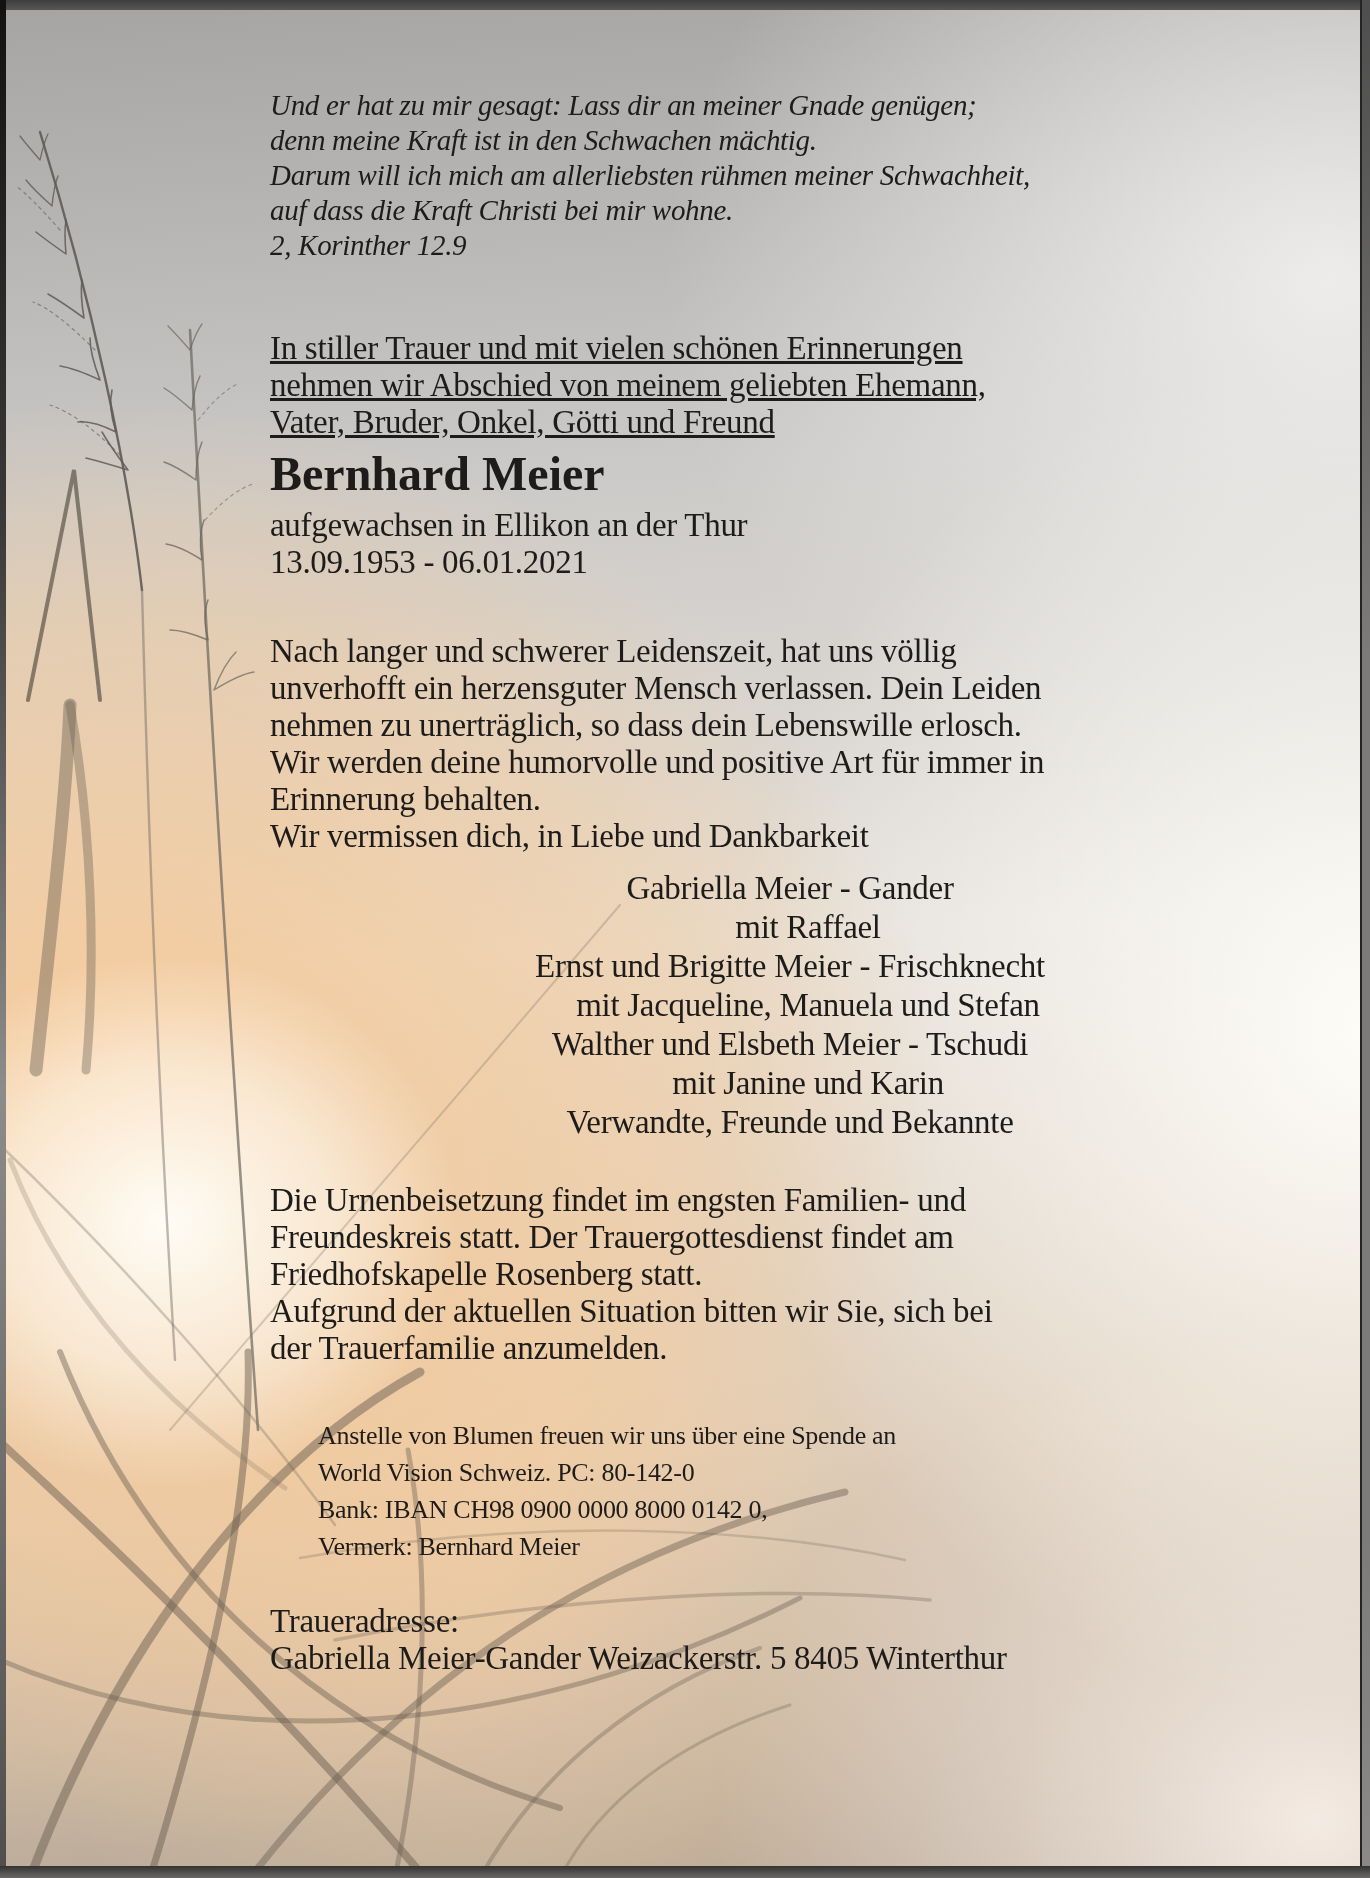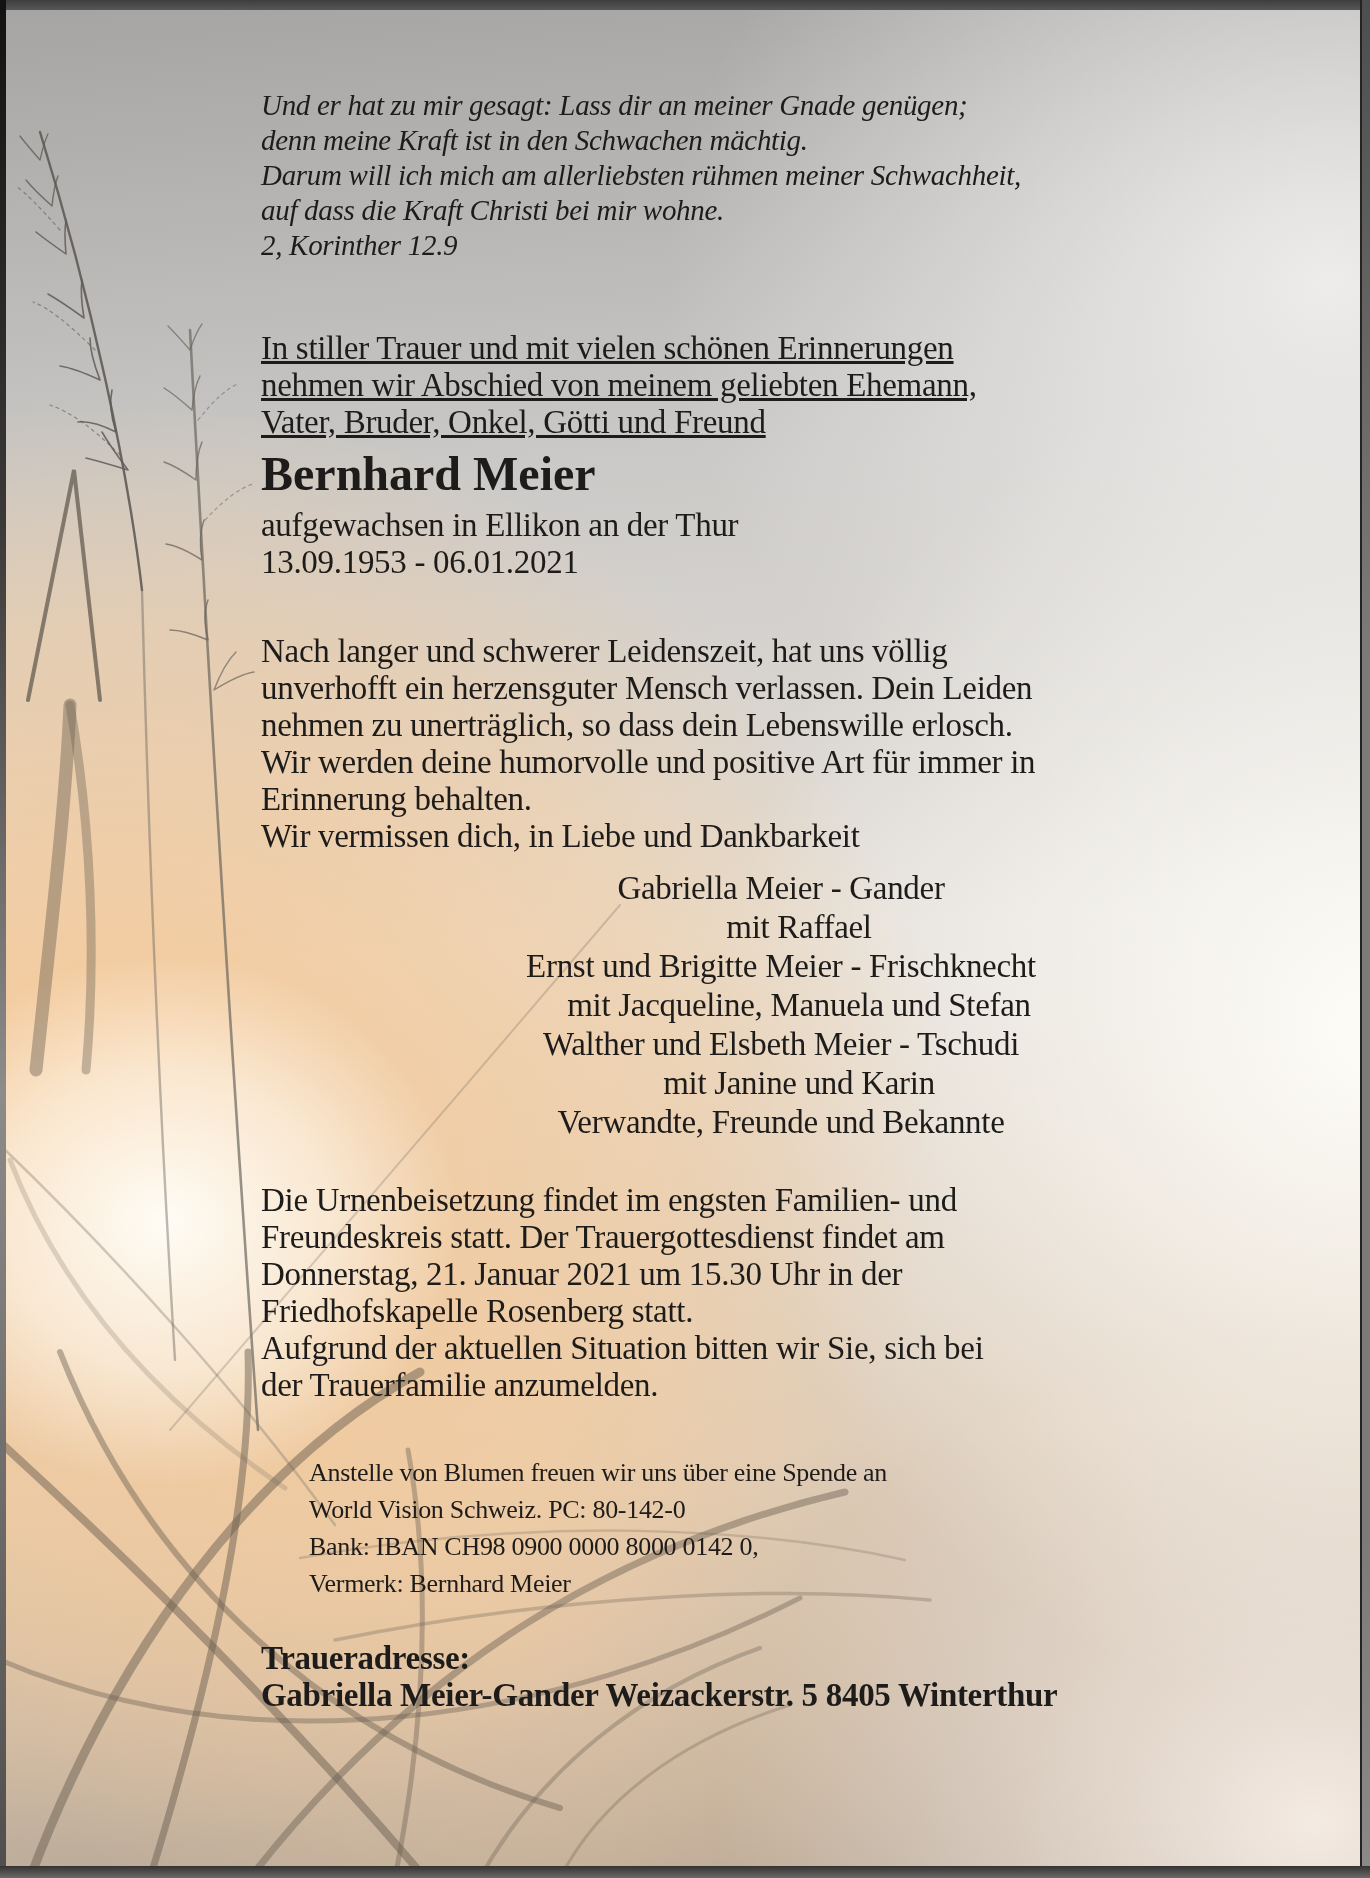--- a/index.html
+++ b/index.html
@@ -21,36 +21,36 @@
   
   .frame{position:absolute;z-index:5;}
   .frame-top{left:0;top:0;right:0;height:10px;background:linear-gradient(#3e3e3e,#565656);}
   .frame-bottom{left:0;bottom:0;right:0;height:12px;background:linear-gradient(#333331,#6b6967);}
   .frame-left{left:0;top:0;bottom:0;width:6px;background:linear-gradient(#121212,#3c3a38 28%,#8e8c8a 58%,#504e4c 100%);}
   .frame-right{right:0;top:0;bottom:0;width:8px;background:linear-gradient(#4e4e4e,#7d7b79 35%,#7d7b79 82%,#8c8a88);border-left:2px solid #242422;}
   
   .grass{position:absolute;left:0;top:0;z-index:1;pointer-events:none;}
   
   .content{
-    position:absolute;left:261px;top:0;width:1040px;z-index:3;
+    position:absolute;left:270px;top:0;width:1040px;z-index:3;
     color:#1e1c1a;letter-spacing:-0.3px;
   }
   .content p{margin:0;white-space:nowrap;}
   .quote{padding-top:88px;font-style:italic;font-size:29px;line-height:35px;}
   .intro{margin-top:67px;font-size:33px;line-height:37px;text-decoration:underline;}
   .name{font-size:48px;line-height:66px;font-weight:bold;letter-spacing:0;}
   .origin{margin-top:34px;font-size:33px;line-height:37px;}
   .dates{font-size:33px;line-height:37px;}
   .eulogy{margin-top:52px;font-size:33px;line-height:37px;}
   .farewell{margin-top:40px;font-size:33px;line-height:37px;}
   .mourners{margin-top:14px;font-size:33px;line-height:39px;text-align:center;}
   .mourners .indent{padding-left:36px;}
   .service{margin-top:40px;font-size:33px;line-height:37px;}
   .donation{margin-top:50px;font-size:26px;line-height:37px;margin-left:48px;}
-  .address{margin-top:38px;font-size:33px;line-height:37px;font-weight:bold;}
+  .address{margin-top:38px;font-size:33px;line-height:37px;}
 </style>
 </head>
 <body>
 
 <div class="page">
 
   <svg class="grass" width="1370" height="1878" viewBox="0 0 1370 1878" aria-hidden="true">
     <g fill="none" stroke-linecap="round">
 
       <path d="M142,590 C128,470 92,300 40,132" stroke="#5f5b57" stroke-width="2.4" opacity="0.9"></path>
@@ -141,21 +141,20 @@
       <p>Ernst und Brigitte Meier - Frischknecht</p>
       <p class="indent">mit Jacqueline, Manuela und Stefan</p>
       <p>Walther und Elsbeth Meier - Tschudi</p>
       <p class="indent">mit Janine und Karin</p>
       <p>Verwandte, Freunde und Bekannte</p>
     </div>
 
     <div class="service">
       <p>Die Urnenbeisetzung findet im engsten Familien- und</p>
       <p>Freundeskreis statt. Der Trauergottesdienst findet am</p>
-      <p>Donnerstag, 21. Januar 2021 um 15.30 Uhr in der</p>
       <p>Friedhofskapelle Rosenberg statt.</p>
       <p>Aufgrund der aktuellen Situation bitten wir Sie, sich bei</p>
       <p>der Trauerfamilie anzumelden.</p>
     </div>
 
     <div class="donation">
       <p>Anstelle von Blumen freuen wir uns über eine Spende an</p>
       <p>World Vision Schweiz. PC: 80-142-0</p>
       <p>Bank: IBAN CH98 0900 0000 8000 0142 0,</p>
       <p>Vermerk: Bernhard Meier</p>

